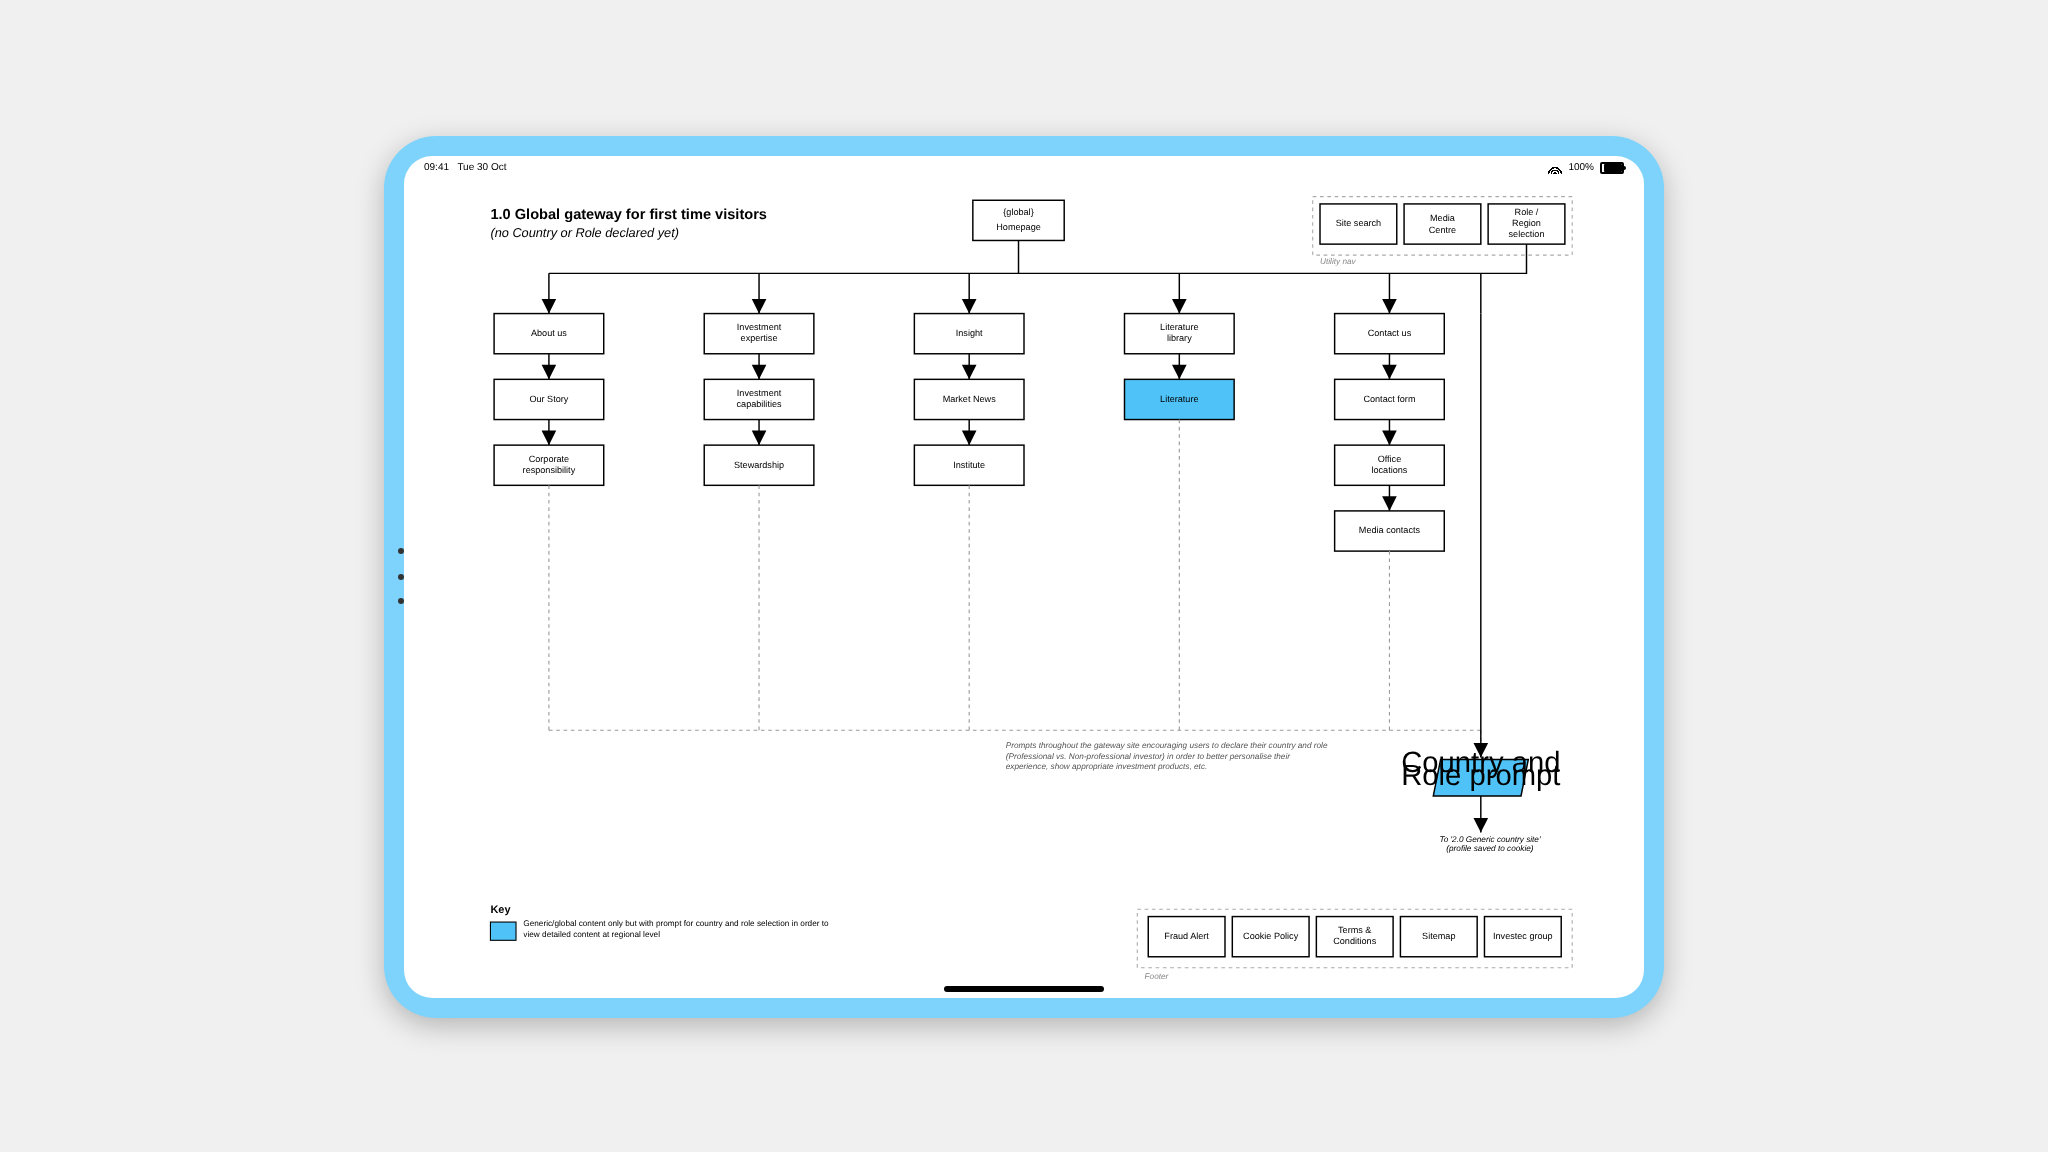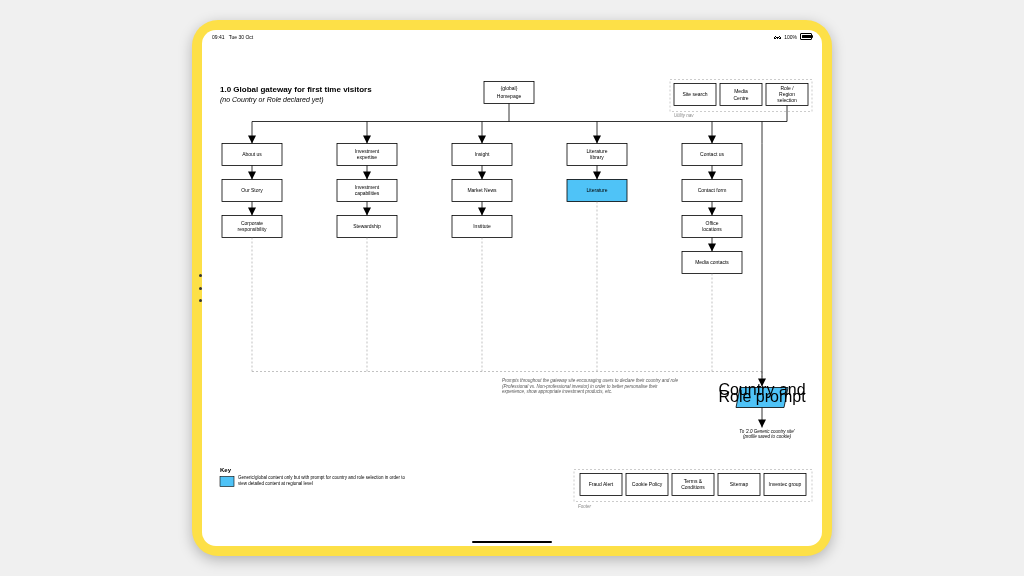--- a/index.html
+++ b/index.html
@@ -1,17 +1,17 @@
 <!DOCTYPE html>
 <html><head>
 <meta charset="utf-8">
 <style>
   html,body{margin:0;padding:0;background:#f0f0f0;font-family:Helvetica,Arial,sans-serif;}
   .stage{width:1024px;height:576px;margin:0 auto;position:relative;display:flex;align-items:center;justify-content:center;}
-  .tablet{width:640px;height:536px;background:#fde047;border-radius:26px;box-shadow:0 4px 14px rgba(0,0,0,.25);position:relative;padding:10px;box-sizing:border-box;}
+  .tablet{width:640px;height:441px;background:#7dd3fc;border-radius:26px;box-shadow:0 4px 14px rgba(0,0,0,.25);position:relative;padding:10px;box-sizing:border-box;}
   .camera{position:absolute;left:6px;top:50%;transform:translateY(-50%);width:4px;height:28px;display:flex;flex-direction:column;justify-content:space-between;align-items:center;}
   .camera span{width:3px;height:3px;background:#333;border-radius:50%;display:block;}
   .screen{width:100%;height:100%;background:#fff;border-radius:14px;position:relative;overflow:hidden;}
   .statusbar{position:absolute;left:0;right:0;top:0;height:13px;display:flex;justify-content:space-between;align-items:center;padding:0 10px;font-size:5px;color:#000;font-weight:500;}
   .status-right{display:flex;align-items:center;gap:3px;}
   .wifi-icon{width:7px;height:5px;position:relative;}
   .wifi-icon::before{content:"";position:absolute;inset:0;background:
     radial-gradient(circle at 50% 100%,#000 0 1px,transparent 1px),
     radial-gradient(circle at 50% 100%,transparent 1.5px,#000 1.5px 2.2px,transparent 2.2px),
     radial-gradient(circle at 50% 100%,transparent 2.8px,#000 2.8px 3.5px,transparent 3.5px);}

